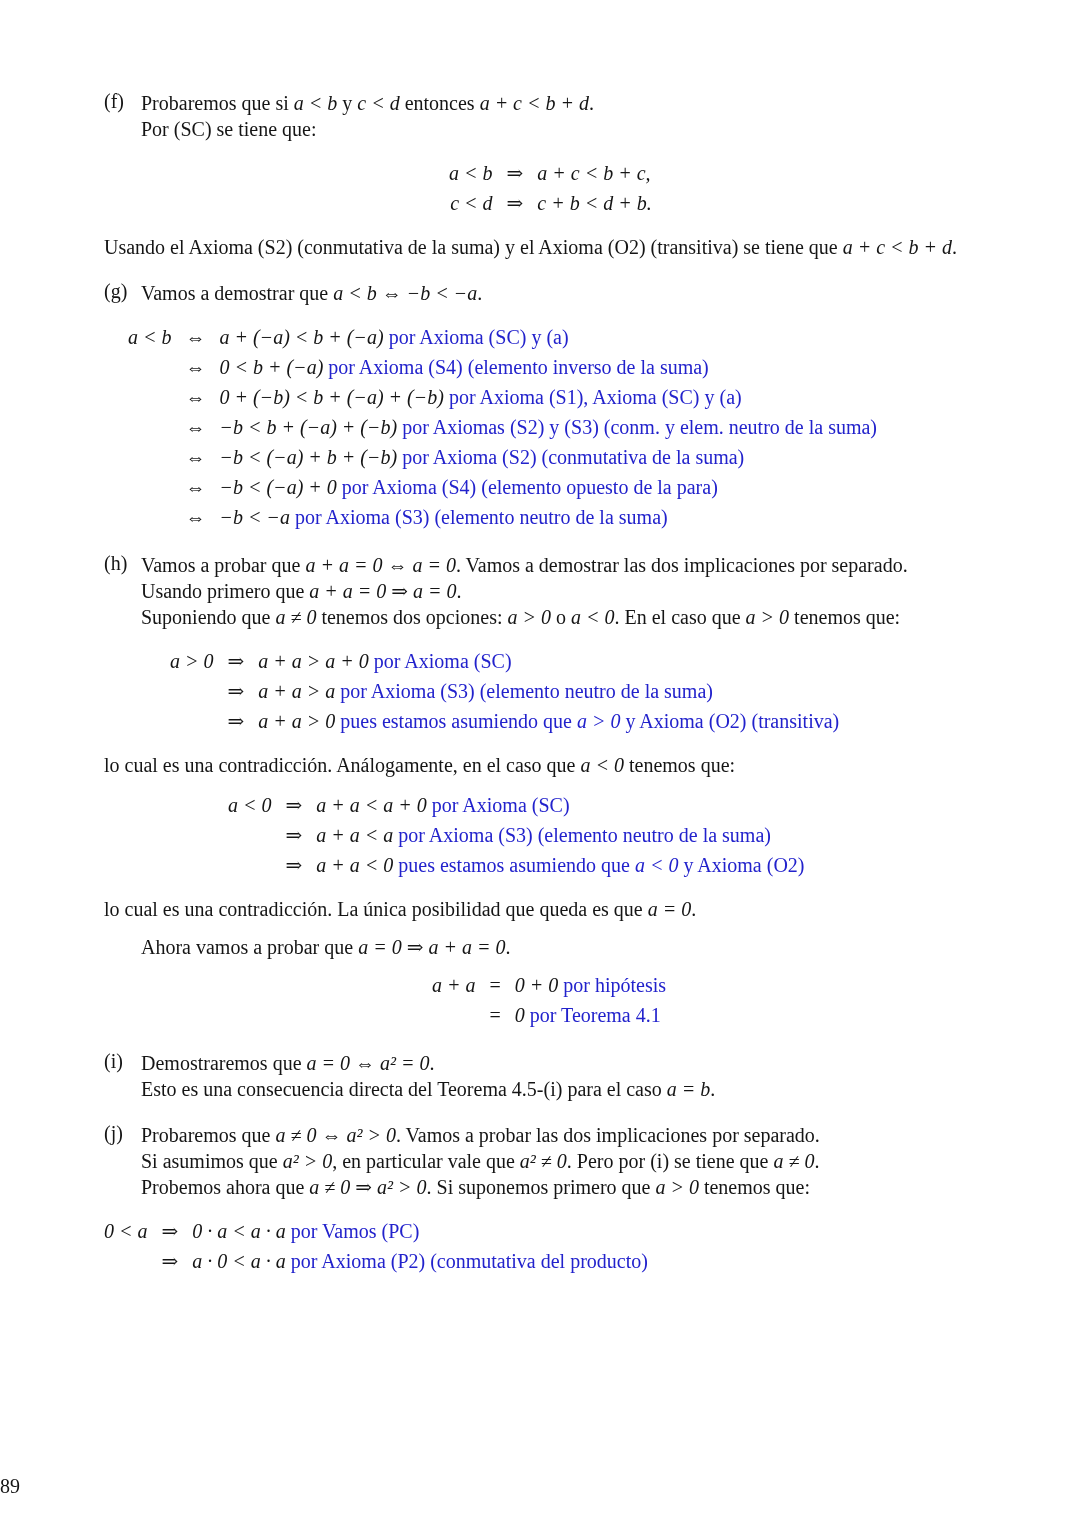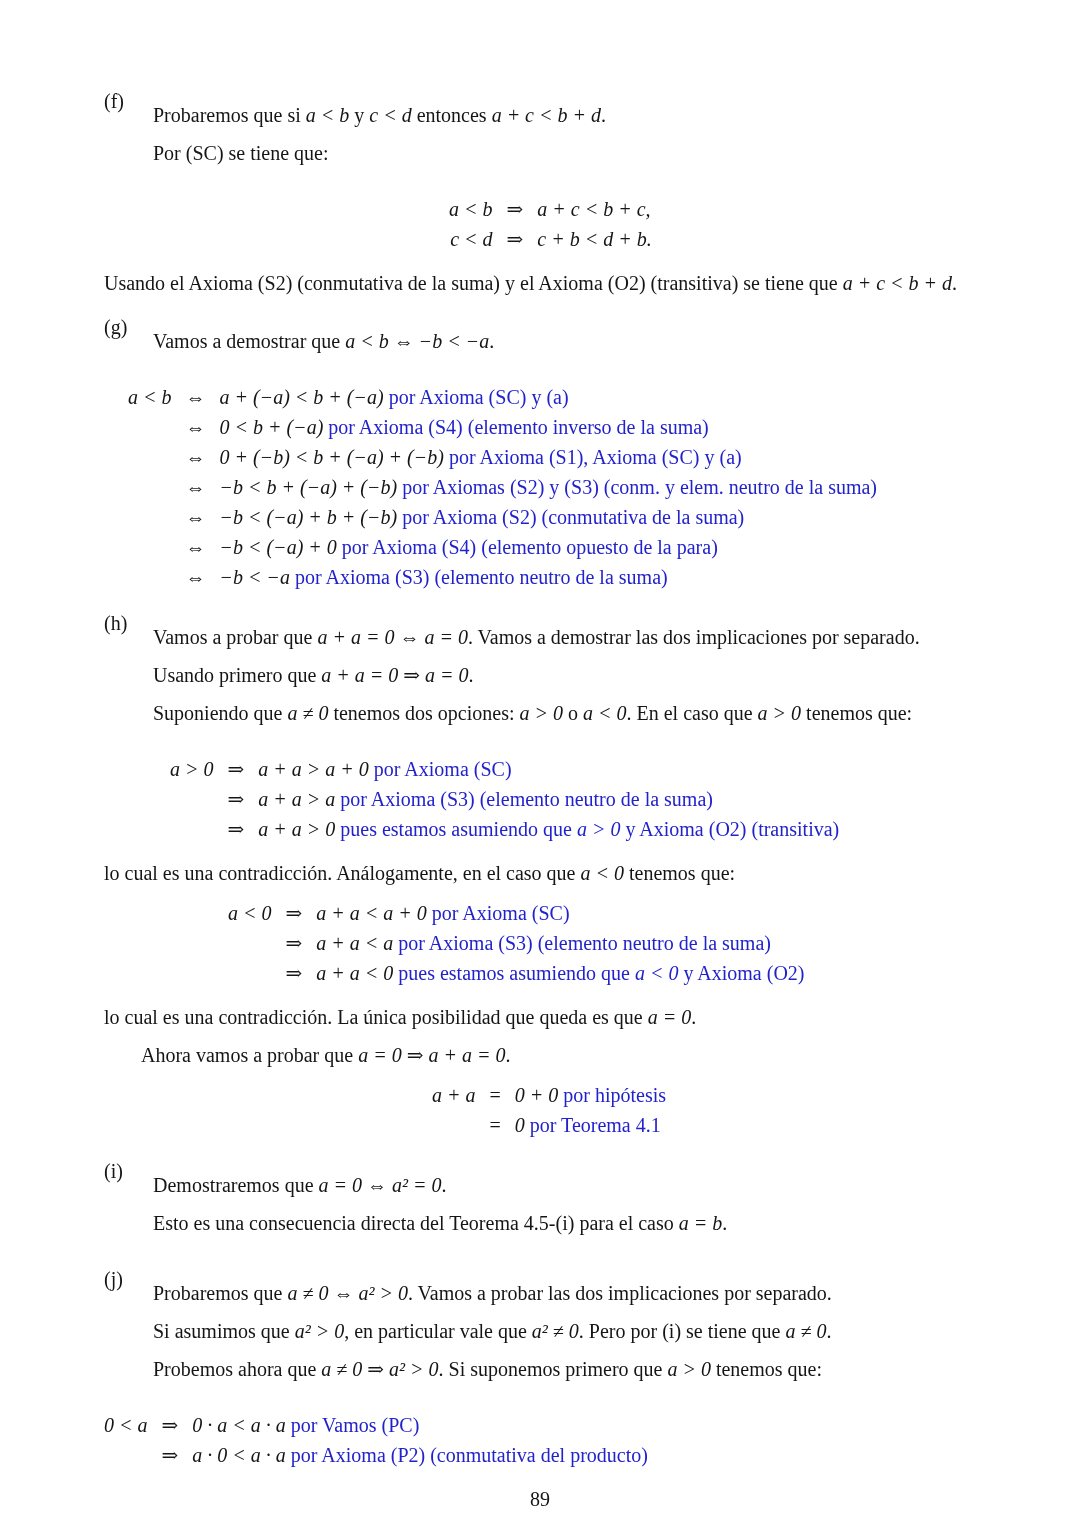--- a/index.html
+++ b/index.html
@@ -8,37 +8,37 @@
     position:relative;box-sizing:border-box;
     width:1080px;height:1527px;overflow:hidden;
     background:#ffffff;color:var(--ink,#151515);
     font-size:20px;
     padding:90px 50px 0 104px;
   }
   .item{display:flex;margin:20px 0 16px}
   .item.first{margin-top:0}
   .label{flex:0 0 37px}
   .content{flex:1;min-width:0}
-  .line,.para,.cont-line{line-height:26px;margin:12px}
+  .line,.para,.cont-line{line-height:26px;margin:0}
   .para{margin:4px 0 12px 0}
   .cont-line{margin-left:37px}
   .eq{
     display:grid;
     grid-template-columns:max-content max-content max-content;
     column-gap:14px;row-gap:0;
     justify-content:start;align-items:baseline;
     line-height:30px;
     margin-top:10px;margin-bottom:16px;
   }
   .eq .lhs{justify-self:end;white-space:nowrap}
   .eq .rel{justify-self:center}
   .eq .rhs{white-space:nowrap}
   .seg-m,.seg-mb{font-style:italic}
   .seg-b,.seg-mb{color:var(--blue,#2222cc)}
-  .footer{position:absolute;left:0;bottom:14px;width:100%;text-align:center;line-height:27px}
+  .footer{position:absolute;left:0;bottom:27px;width:100%;text-align:left;line-height:27px}
 </style>
 </head>
 <body>
 
 <div class="page">
 
   <section class="item first">
     <span class="label">(f)</span>
     <div class="content">
       <p class="line"><span class="seg-t">Probaremos que si </span><span class="seg-m">a &lt; b</span><span class="seg-t"> y </span><span class="seg-m">c &lt; d</span><span class="seg-t"> entonces </span><span class="seg-m">a + c &lt; b + d</span><span class="seg-t">.</span></p>

